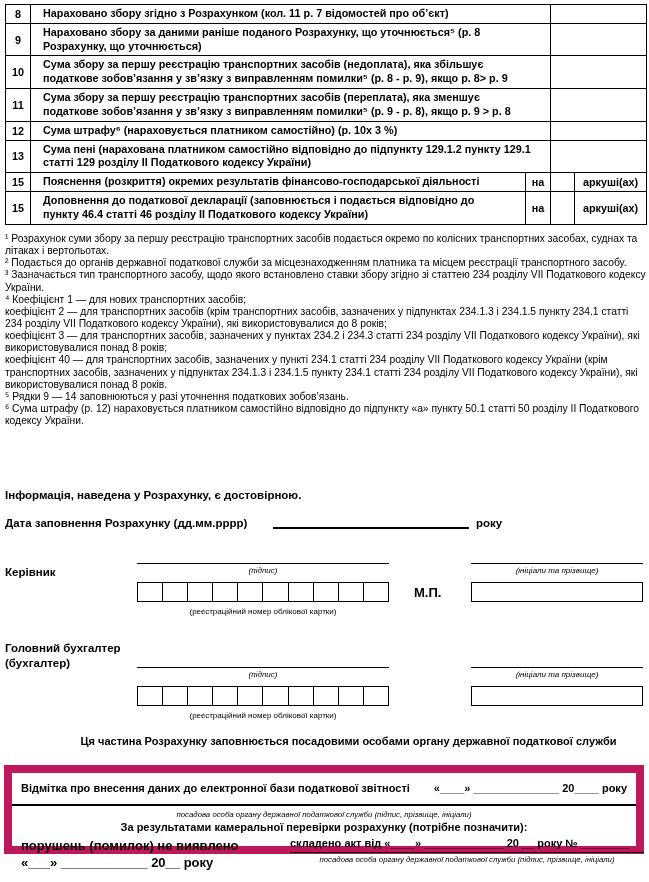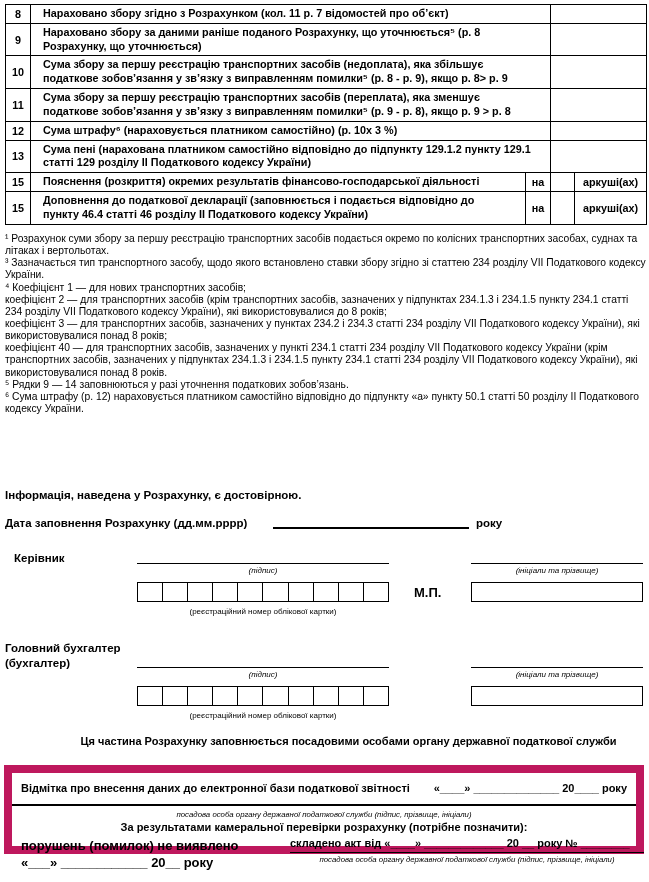--- a/index.html
+++ b/index.html
@@ -30,21 +30,21 @@
   .date-row{ position:absolute; left:5px; top:517px; width:640px; height:16px; font-weight:bold; font-size:11.5px; }
   .date-label{ position:absolute; left:0; top:0; }
   .date-fill{ position:absolute; left:268px; top:-1px; width:196px; height:13px; border-bottom:2px solid #000; }
   .date-suffix{ position:absolute; left:471px; top:0; }
 
   
   .official-block{ position:absolute; left:0; width:649px; height:78px; }
   #director-block{ top:548px; }
   #accountant-block{ top:639px; }
   .off-title{ position:absolute; left:5px; font-weight:bold; font-size:11.5px; }
-  #director-block .off-title{ top:4px;margin-left:9px; }
+  #director-block .off-title{ top:18px; }
   #accountant-block .off-title{ top:3px; }
   #accountant-block .off-title2{ position:absolute; left:5px; top:18px; font-weight:bold; font-size:11.5px; }
   .sig-wrap{ position:absolute; left:0; width:649px; height:60px; }
   #director-block .sig-wrap{ top:15px; }
   #accountant-block .sig-wrap{ top:28px; }
   .mid-line{ position:absolute; left:137px; top:0; width:252px; border-bottom:1.5px solid #000; }
   .mid-caption{ position:absolute; left:137px; top:3px; width:252px; text-align:center; font-style:italic; font-size:8px; }
   .reg-boxes{ position:absolute; left:137px; top:19px; display:flex; border:1.5px solid #000; height:20px; width:252px; }
   .reg-boxes .cell{ flex:1; border-right:1px solid #000; }
   .reg-boxes .cell:last-child{ border-right:none; }
@@ -122,20 +122,21 @@
           <td class="desc-cell">Доповнення до податкової декларації (заповнюється і подається відповідно до пункту 46.4 статті 46 розділу II Податкового кодексу України)</td>
           <td class="na-cell">на</td>
           <td class="mini-cell"></td>
           <td class="sheets-cell">аркуші(ах)</td>
         </tr>
       </tbody>
   </table>
 
   <div class="footnotes" id="footnotes">
       <div class="footnote">¹ Розрахунок суми збору за першу реєстрацію транспортних засобів подається окремо по колісних транспортних засобах, суднах та літаках і вертольотах.</div>
+      <div class="footnote">² Подається до органів державної податкової служби за місцезнаходженням платника та місцем реєстрації транспортного засобу.</div>
       <div class="footnote">³ Зазначається тип транспортного засобу, щодо якого встановлено ставки збору згідно зі статтею 234 розділу VII Податкового кодексу України.</div>
       <div class="footnote">⁴ Коефіцієнт 1 — для нових транспортних засобів;</div>
       <div class="footnote">коефіцієнт 2 — для транспортних засобів (крім транспортних засобів, зазначених у підпунктах 234.1.3 і 234.1.5 пункту 234.1 статті 234 розділу VII Податкового кодексу України), які використовувалися до 8 років;</div>
       <div class="footnote">коефіцієнт 3 — для транспортних засобів, зазначених у пунктах 234.2 і 234.3 статті 234 розділу VII Податкового кодексу України), які використовувалися понад 8 років;</div>
       <div class="footnote">коефіцієнт 40 — для транспортних засобів, зазначених у пункті 234.1 статті 234 розділу VII Податкового кодексу України (крім транспортних засобів, зазначених у підпунктах 234.1.3 і 234.1.5 пункту 234.1 статті 234 розділу VII Податкового кодексу України), які використовувалися понад 8 років.</div>
       <div class="footnote">⁵ Рядки 9 — 14 заповнюються у разі уточнення податкових зобов’язань.</div>
       <div class="footnote">⁶ Сума штрафу (р. 12) нараховується платником самостійно відповідно до підпункту «а» пункту 50.1 статті 50 розділу II Податкового кодексу України.</div>
     </div>
 
   <div class="declaration">Інформація, наведена у Розрахунку, є достовірною.</div>

